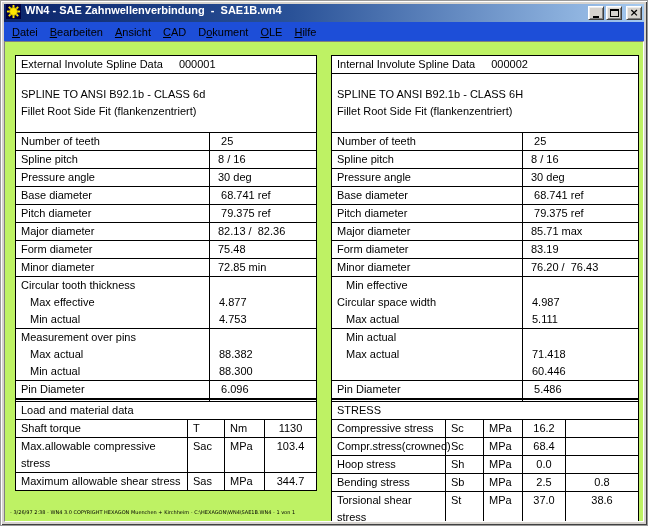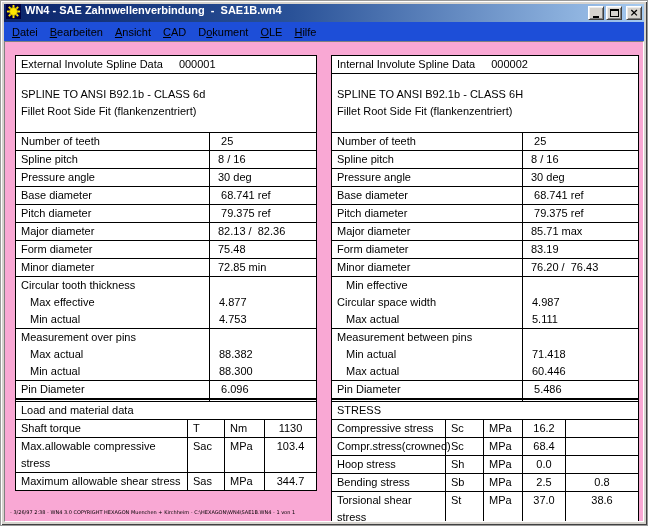--- a/index.html
+++ b/index.html
@@ -37,21 +37,21 @@
   .g-min{width:6px;height:2px;background:#000;margin-top:7px;}
   .g-max{width:9px;height:8px;border:1px solid #000;border-top-width:2px;}
   .g-close{font-size:11px;font-weight:bold;line-height:10px;color:#000;font-family:"DejaVu Sans",sans-serif;}
   .menubar{
     height:19px;flex:0 0 19px;background:#1d4ed8;
     display:flex;align-items:center;font-size:11px;color:#000;
     padding-left:2px;
   }
   .menu-item{padding:2px 6px;white-space:nowrap;}
   .content{
-    flex:1 1 auto;background:#f9a8d4;position:relative;
+    flex:1 1 auto;background:#bef264;position:relative;
     border:1px solid;border-color:#808080 #ffffff #ffffff #808080;
     overflow:hidden;
   }
   
   .spline-table{
     position:absolute;top:13px;background:#fff;
     border:1px solid #000;font-size:11px;color:#000;
   }
   .spline-table[data-spline="0"]{left:10px;width:302px;}
   .spline-table[data-spline="1"]{left:326px;width:308px;}
@@ -261,21 +261,20 @@
             <div class="line sub">Max actual</div>
           </div>
           <div class="gv">
             <div class="line">&nbsp;</div>
             <div class="line">4.987</div>
             <div class="line">5.111</div>
           </div>
         </div>
         <div class="trow tgroup">
           <div class="gl">
-            <div class="line">Measurement between pins</div>
             <div class="line sub">Min actual</div>
             <div class="line sub">Max actual</div>
           </div>
           <div class="gv">
             <div class="line">&nbsp;</div>
             <div class="line">71.418</div>
             <div class="line">60.446</div>
           </div>
         </div>
         <div class="trow tpair">

